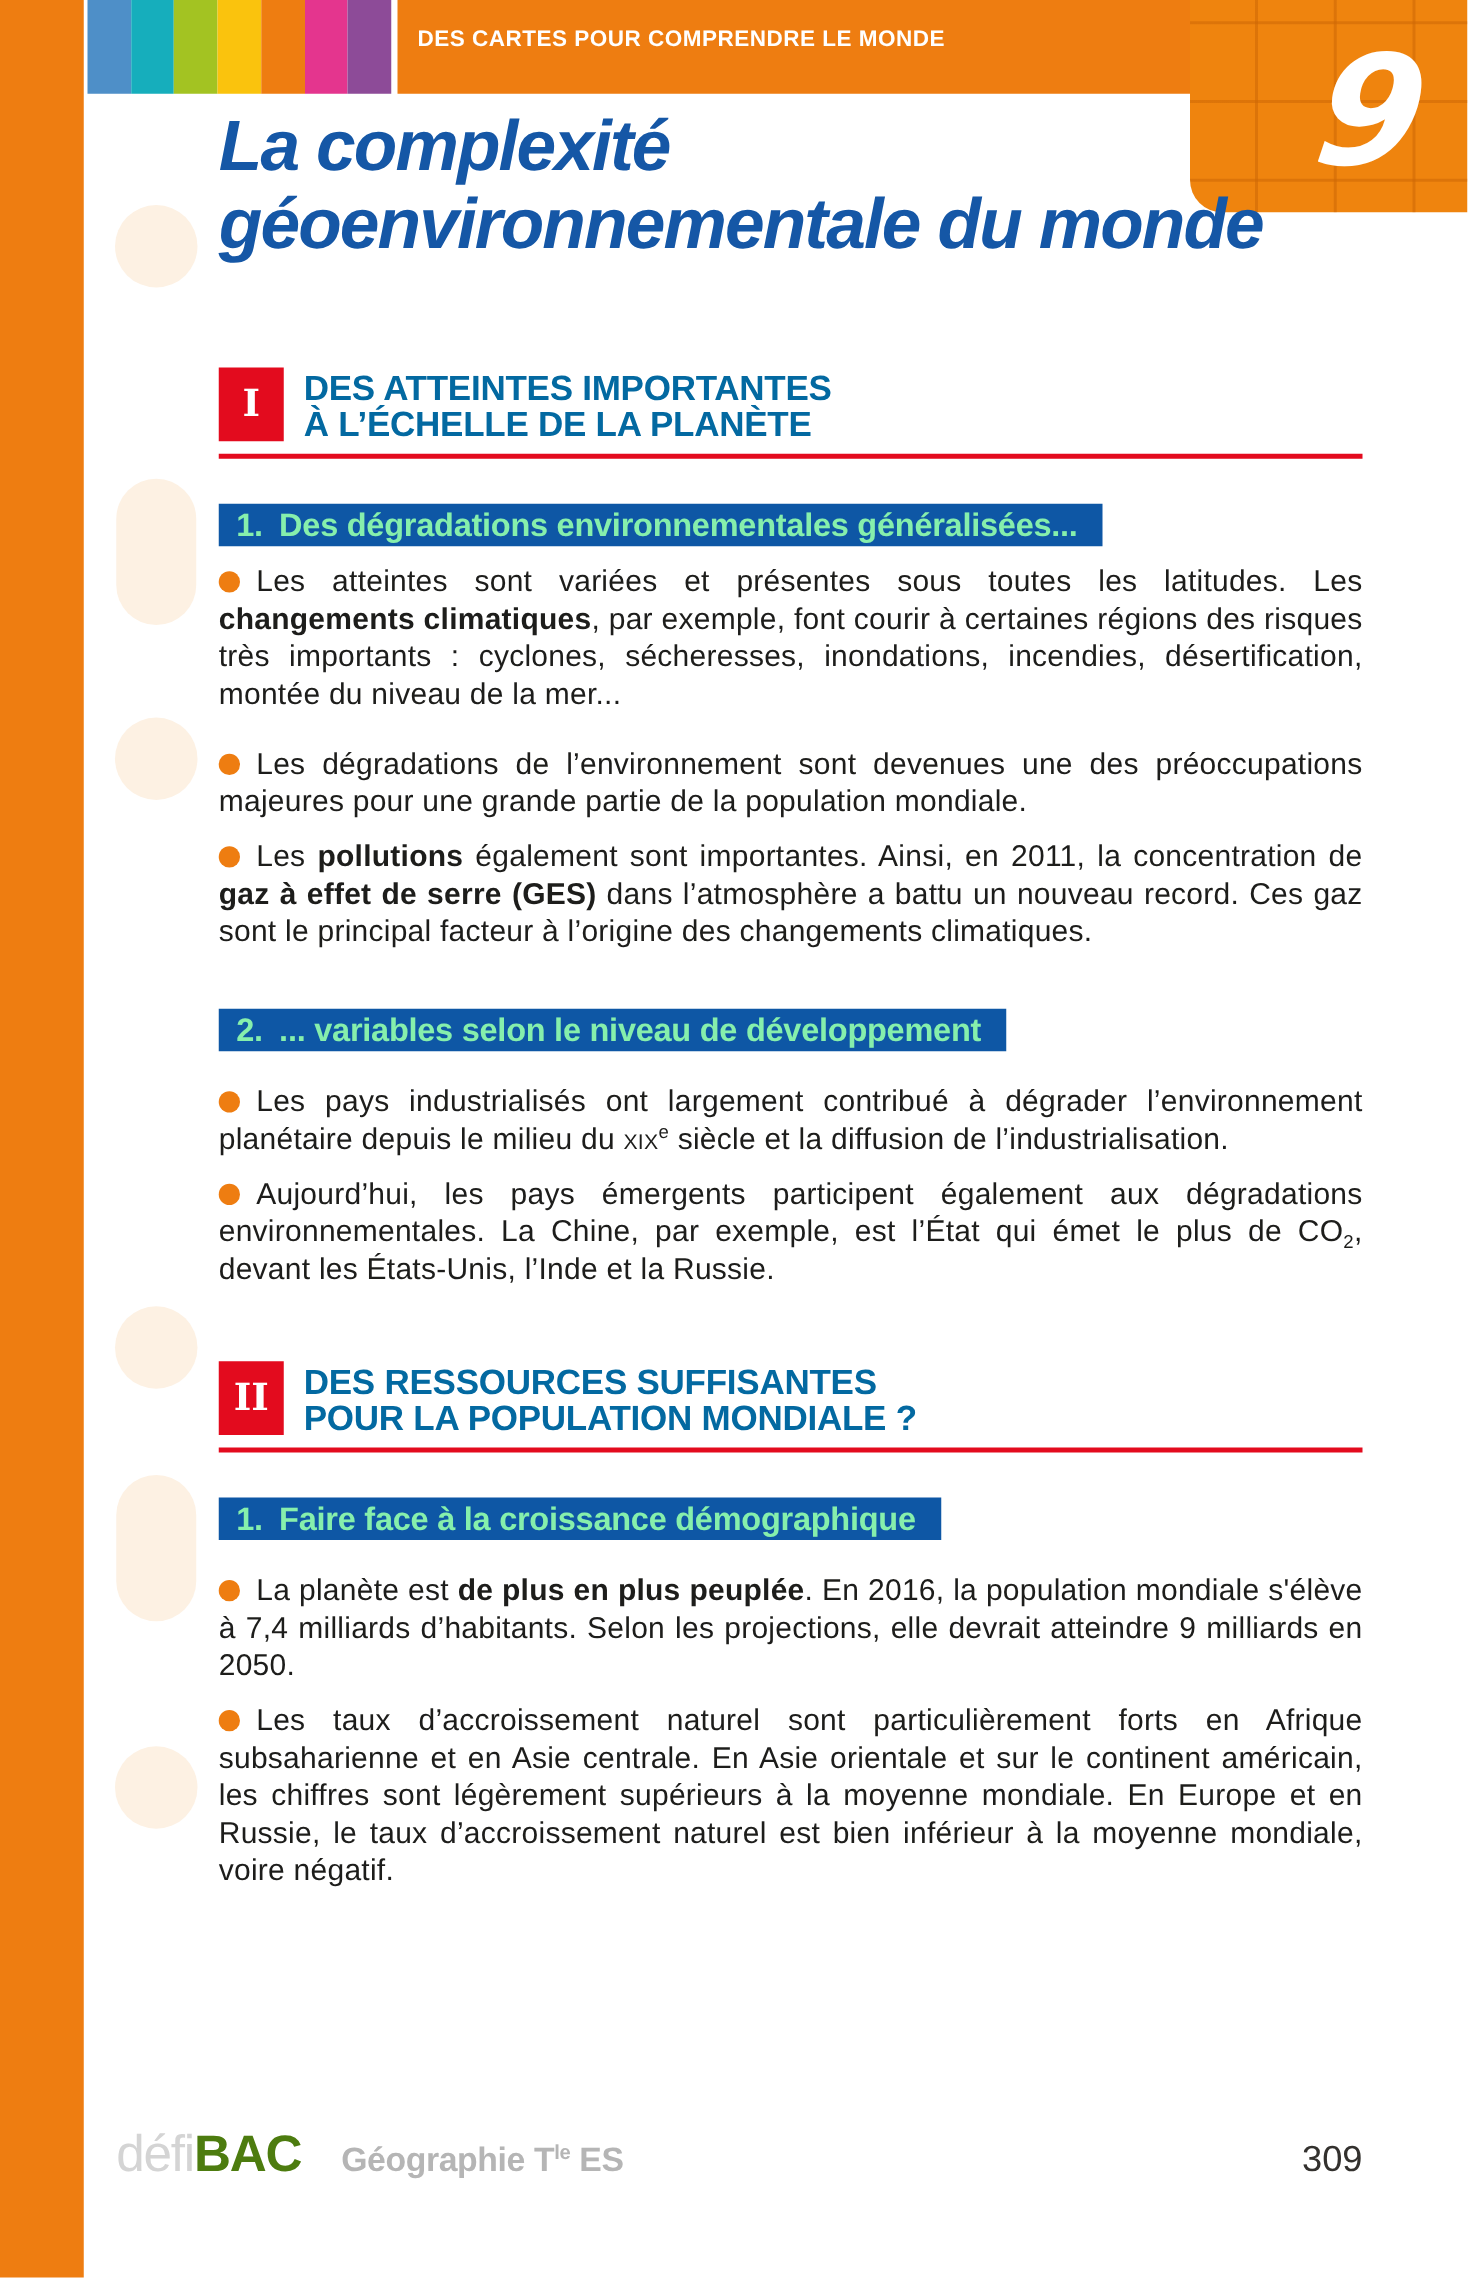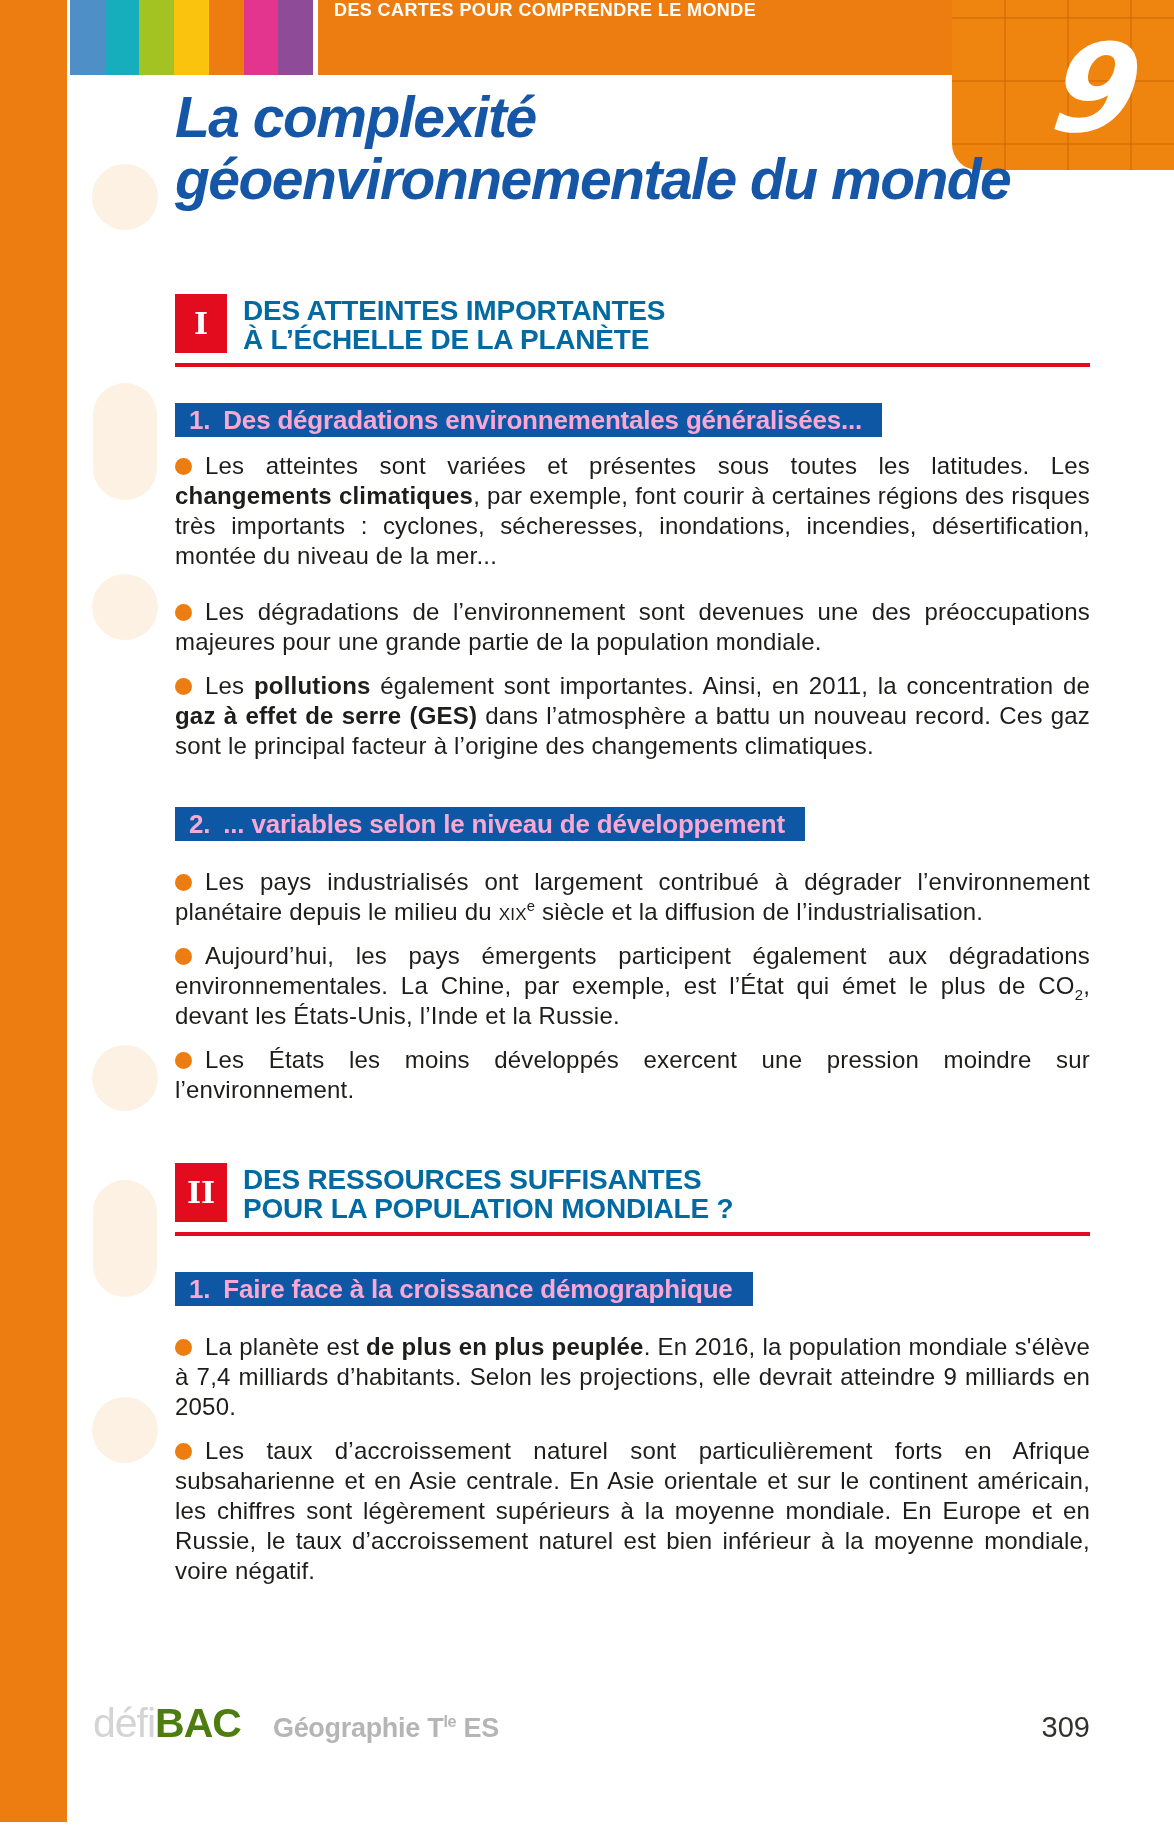--- a/index.html
+++ b/index.html
@@ -11,21 +11,21 @@
     overflow:hidden;
   }
   
   .left-bar {
     position:absolute; left:0; top:0; width:67px; height:1822px;
     background:#ee7d11;
   }
   .top-band {
     position:absolute; left:318px; top:0; width:642px; height:75px;
     background:#ee7d11;
-    display:flex; align-items:flex-start; padding:0 0 13px 16px;
+    display:flex; align-items:center; padding:0 0 13px 16px;
   }
   .band-label {
     color:#ffffff; font-weight:bold; font-size:18px; letter-spacing:.4px;
     white-space:nowrap;
   }
   .stripes {
     position:absolute; left:70px; top:0; width:243px; height:75px;
     display:flex;
   }
   .stripe { flex:1 1 0; }
@@ -70,21 +70,21 @@
     color:#ffffff; font-family:"DejaVu Serif", serif; font-weight:bold;
     font-size:30px; display:flex; align-items:center; justify-content:center;
   }
   .sec-title {
     color:#0369a1; font-weight:bold; font-size:28px; line-height:29px;
     padding-top:2px; letter-spacing:-.2px;
   }
   .red-rule { height:4px; background:#e30b1e; margin-top:9px; }
   .blue-bar {
     margin-top:36px; width:max-content; max-width:100%;
-    background:#0e57a5; color:#f9a8d4;
+    background:#0e57a5; color:#86efac;
     font-size:26px; font-weight:bold; height:34px; line-height:34px;
     padding:0 20px 0 14px; letter-spacing:-.2px;
   }
   .blue-bar.spaced { margin-top:46px; }
   .bar-num { margin-right:13px; }
   .para {
     margin-top:14px; font-size:24px; line-height:30px; color:#1d1d1b;
     text-align:justify; letter-spacing:.2px;
   }
   .para.lead { margin-top:26px; }
@@ -148,21 +148,20 @@
   <h3 class="blue-bar"><span class="bar-num">1.</span><span>Des dégradations environnementales généralisées...</span></h3>
 
   <p class="para"><span class="bullet-icon"></span><span class="rich"><span>Les atteintes sont variées et présentes sous toutes les latitudes. Les </span><b>changements climatiques</b><span>, par exemple, font courir à certaines régions des risques très importants : cyclones, sécheresses, inondations, incendies, désertification, montée du niveau de la mer...</span></span></p>
   <p class="para lead"><span class="bullet-icon"></span><span class="rich"><span>Les dégradations de l’environnement sont devenues une des préoccupations majeures pour une grande partie de la population mondiale.</span></span></p>
   <p class="para"><span class="bullet-icon"></span><span class="rich"><span>Les </span><b>pollutions</b><span> également sont importantes. Ainsi, en 2011, la concentration de </span><b>gaz à effet de serre (GES)</b><span> dans l’atmosphère a battu un nouveau record. Ces gaz sont le principal facteur à l’origine des changements climatiques.</span></span></p>
 
   <h3 class="blue-bar spaced"><span class="bar-num">2.</span><span>... variables selon le niveau de développement</span></h3>
 
   <p class="para lead"><span class="bullet-icon"></span><span class="rich"><span>Les pays industrialisés ont largement contribué à dégrader l’environnement planétaire depuis le milieu du </span><span class="sc">xix</span><sup>e</sup><span> siècle et la diffusion de l’industrialisation.</span></span></p>
   <p class="para"><span class="bullet-icon"></span><span class="rich"><span>Aujourd’hui, les pays émergents participent également aux dégradations environnementales. La Chine, par exemple, est l’État qui émet le plus de CO</span><sub>2</sub><span>, devant les États-Unis, l’Inde et la Russie.</span></span></p>
-  <p class="para"><span class="bullet-icon"></span><span class="rich"><span>Les États les moins développés exercent une pression moindre sur l’environnement.</span></span></p>
 
   <div class="sec-head second">
     <div class="numeral-box">II</div>
     <h2 class="sec-title"><span>DES RESSOURCES SUFFISANTES</span><br><span>POUR LA POPULATION MONDIALE ?</span></h2>
   </div>
   <div class="red-rule"></div>
 
   <h3 class="blue-bar"><span class="bar-num">1.</span><span>Faire face à la croissance démographique</span></h3>
 
   <p class="para lead"><span class="bullet-icon"></span><span class="rich"><span>La planète est </span><b>de plus en plus peuplée</b><span>. En 2016, la population mondiale s'élève à 7,4 milliards d’habitants. Selon les projections, elle devrait atteindre 9 milliards en 2050.</span></span></p>

